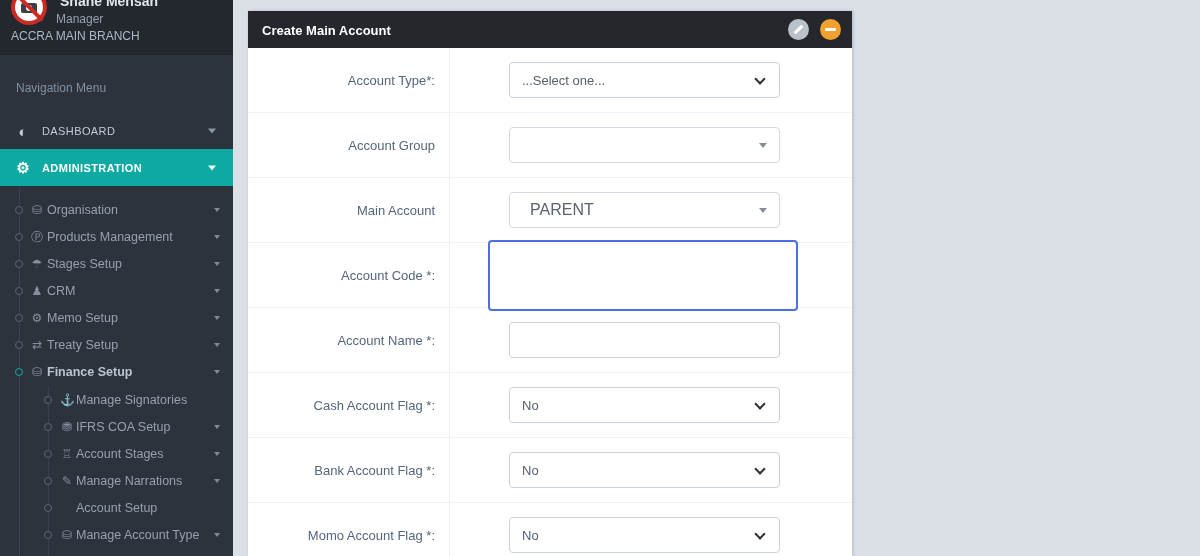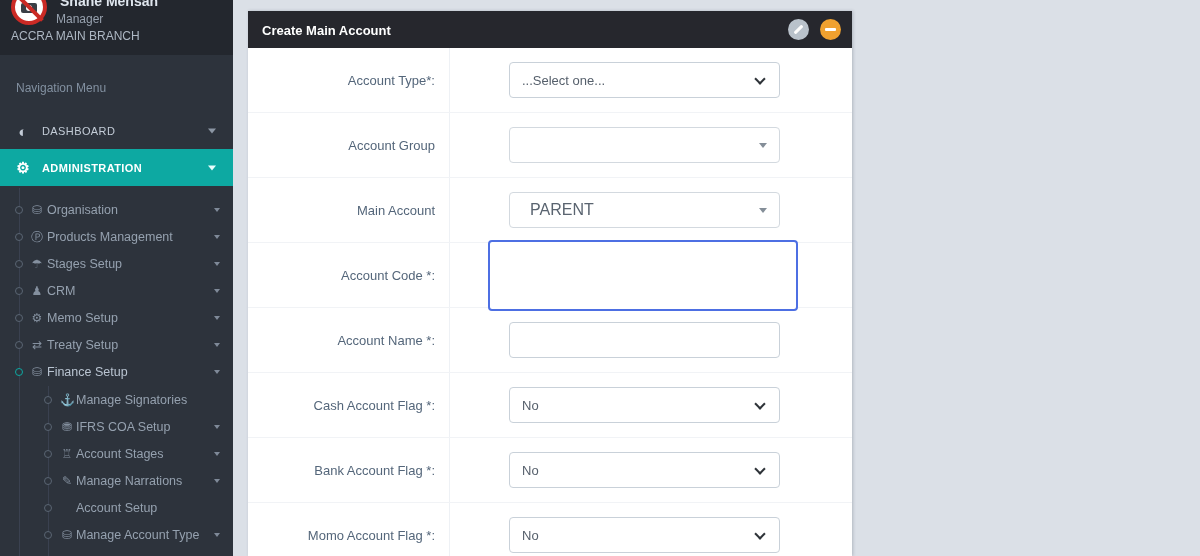--- a/index.html
+++ b/index.html
@@ -73,21 +73,21 @@
   }
   .sub-item.active .bullet { border-color:#0da9a2; }
   .sub-item .glyph {
     position:absolute; top:50%; transform:translateY(-50%);
     font-size:12px; color:#84909f; width:14px; text-align:center;
   }
   .sub-item .lbl {
     position:absolute; top:50%; transform:translateY(-50%);
     font-size:12.5px; color:#95a1af; white-space:nowrap;
   }
-  .sub-item.active > .lbl { color:#b9c4d1; }
+  .sub-item.active > .lbl { color:#b9c4d1;font-weight:bold; }
   .sub-item .caret {
     position:absolute; left:214px; top:50%; transform:translateY(-50%);
     width:0; height:0; border-left:3.5px solid transparent; border-right:3.5px solid transparent;
     border-top:4.5px solid #7f8a99;
   }
   .lvl1 .bullet { left:15px; } .lvl1 .glyph { left:30px; } .lvl1 .lbl { left:47px; }
   .lvl2 .bullet { left:44px; } .lvl2 .glyph { left:60px; } .lvl2 .lbl { left:76px; }
 
   
   #panel {

